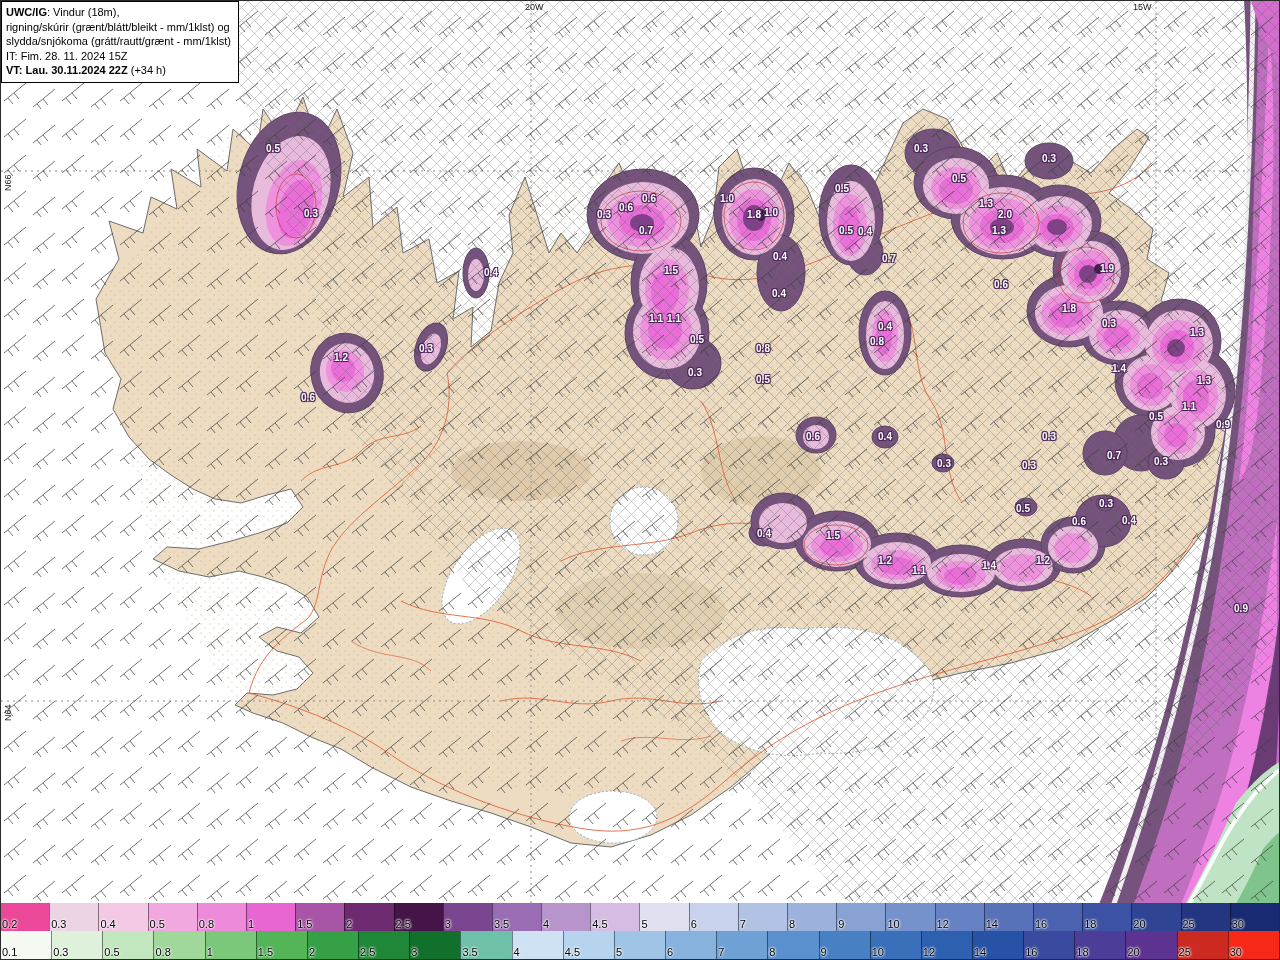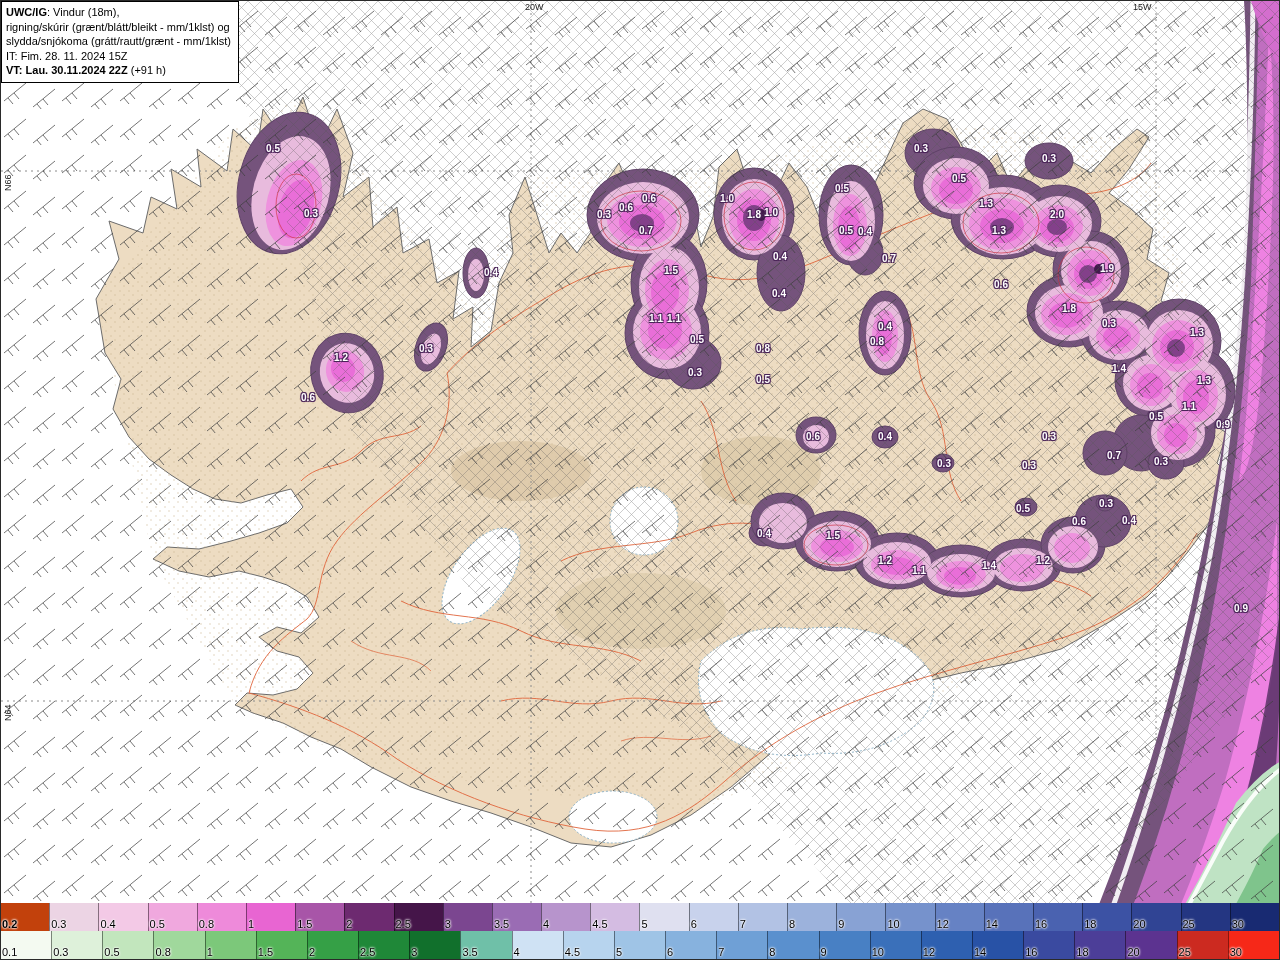--- a/index.html
+++ b/index.html
@@ -286,21 +286,21 @@
       <div class="plabel" style="left: 696px; top: 339px;">0.5</div>
       <div class="plabel" style="left: 762px; top: 348px;">0.8</div>
       <div class="plabel" style="left: 884px; top: 326px;">0.4</div>
       <div class="plabel" style="left: 876px; top: 341px;">0.8</div>
       <div class="plabel" style="left: 694px; top: 372px;">0.3</div>
       <div class="plabel" style="left: 762px; top: 379px;">0.5</div>
       <div class="plabel" style="left: 920px; top: 148px;">0.3</div>
       <div class="plabel" style="left: 958px; top: 178px;">0.5</div>
       <div class="plabel" style="left: 1048px; top: 158px;">0.3</div>
       <div class="plabel" style="left: 985px; top: 203px;">1.3</div>
-      <div class="plabel" style="left: 1056px; top: 214px;">2.0</div>
+      <div class="plabel" style="left: 1004px; top: 214px;">2.0</div>
       <div class="plabel" style="left: 998px; top: 230px;">1.3</div>
       <div class="plabel" style="left: 1106px; top: 268px;">1.9</div>
       <div class="plabel" style="left: 1000px; top: 284px;">0.6</div>
       <div class="plabel" style="left: 1068px; top: 308px;">1.8</div>
       <div class="plabel" style="left: 1108px; top: 323px;">0.3</div>
       <div class="plabel" style="left: 1196px; top: 332px;">1.3</div>
       <div class="plabel" style="left: 1118px; top: 368px;">1.4</div>
       <div class="plabel" style="left: 1203px; top: 380px;">1.3</div>
       <div class="plabel" style="left: 1188px; top: 406px;">1.1</div>
       <div class="plabel" style="left: 1222px; top: 424px;">0.9</div>
@@ -330,26 +330,26 @@
       <div class="grat-top" style="left: 1132px;">15W</div>
       <div class="grat-left" style="top: 190px;">N66</div>
       <div class="grat-left" style="top: 720px;">N64</div>
     </div>
 
   <div class="info-box">
     <div><span class="b">UWC/IG</span><span>: Vindur (18m),</span></div>
     <div>rigning/skúrir (grænt/blátt/bleikt - mm/1klst) og</div>
     <div>slydda/snjókoma (grátt/rautt/grænt - mm/1klst)</div>
     <div>IT: Fim. 28. 11. 2024 15Z</div>
-    <div><span class="b">VT: Lau. 30.11.2024 22Z</span><span class="nb"> (+91 h)</span></div>
+    <div><span class="b">VT: Lau. 30.11.2024 22Z</span><span class="nb"> (+34 h)</span></div>
   </div>
 
   <div class="legend">
     <div class="legend-row" id="legend-row-snow">
-        <div class="legend-cell" style="background: #c2410c; font-weight: bold;">
+        <div class="legend-cell" style="background: #ec4899;">
           <span>0.2</span>
         </div>
         <div class="legend-cell" style="background: rgb(236, 212, 228);">
           <span>0.3</span>
         </div>
         <div class="legend-cell" style="background: rgb(243, 201, 230);">
           <span>0.4</span>
         </div>
         <div class="legend-cell" style="background: rgb(240, 168, 222);">
           <span>0.5</span>

